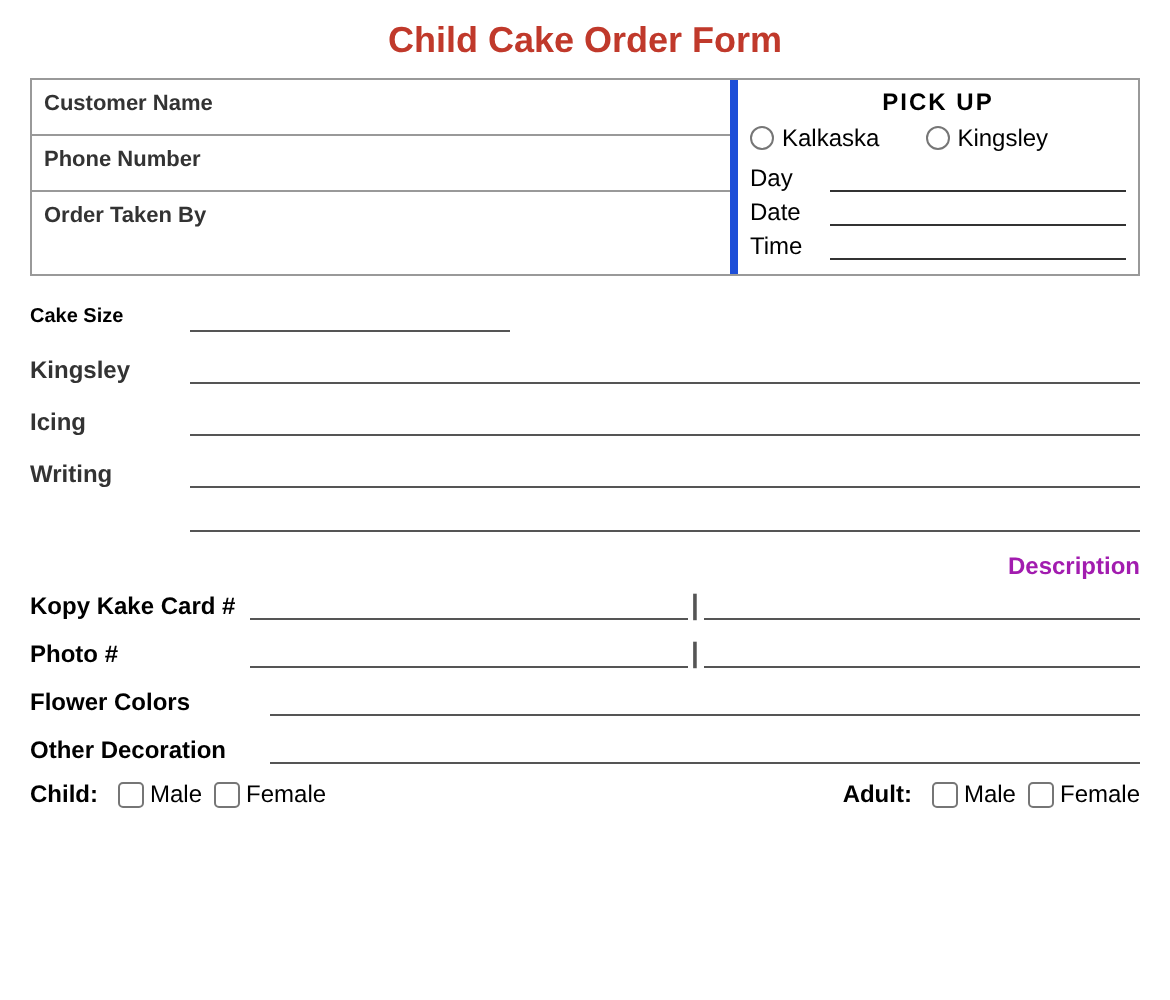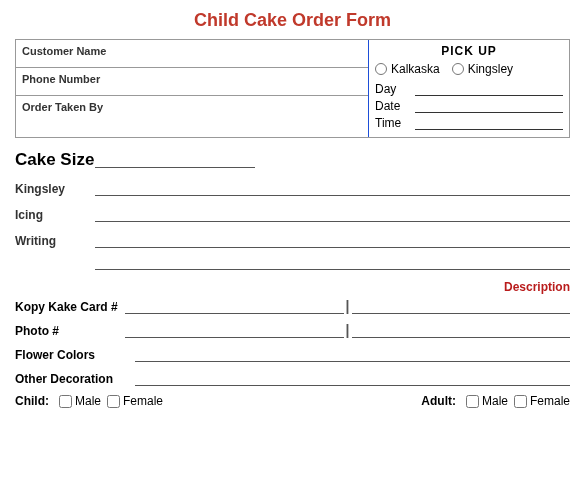--- a/index.html
+++ b/index.html
@@ -18,21 +18,21 @@
       font-weight: bold;
       margin-bottom: 8px;
     }
     .top-section {
       display: flex;
       border: 1px solid #999;
       margin-bottom: 12px;
     }
     .top-left {
       flex: 1;
-      border-right: 1px solid #1d4ed8;
+      border-right: 4px solid #1d4ed8;
     }
     .top-left .field-row {
       border-bottom: 1px solid #999;
       padding: 4px 6px;
       min-height: 28px;
     }
     .top-left .field-row:last-child {
       border-bottom: none;
     }
     .top-right {
@@ -42,21 +42,21 @@
     .top-right .pickup-title {
       text-align: center;
       font-weight: bold;
       font-size: 12px;
       margin-bottom: 4px;
       letter-spacing: 1px;
     }
     .top-right .radio-row {
       display: flex;
       align-items: center;
-      gap: 12px;
+      gap: 23px;
       margin-bottom: 6px;
       font-size: 11px;
     }
     .top-right .day-row {
       display: flex;
       align-items: center;
       margin-bottom: 3px;
       font-size: 12px;
     }
     .top-right .day-row label {
@@ -91,21 +91,21 @@
       flex: 1;
       height: 16px;
     }
     .cake-size-row {
       display: flex;
       align-items: center;
       margin-bottom: 10px;
     }
     .cake-size-row .label {
       font-weight: bold;
-      font-size: 17px;
+      font-size: 10px;
       min-width: 80px;
     }
     .cake-size-row .underline-field {
       border-bottom: 1px solid #555;
       width: 160px;
       height: 16px;
       margin-right: 18px;
     }
     .checkbox-group {
       display: flex;
@@ -130,21 +130,21 @@
       margin-left: 80px;
       margin-bottom: 10px;
       height: 16px;
     }
     .description-section {
       margin-bottom: 6px;
     }
     .description-header {
       text-align: right;
       font-weight: bold;
-      color: #b91c1c;
+      color: #a21caf;
       font-size: 12px;
       padding-right: 0;
       margin-bottom: 4px;
     }
     .desc-row {
       display: flex;
       align-items: flex-end;
       margin-bottom: 8px;
     }
     .desc-row .label {

